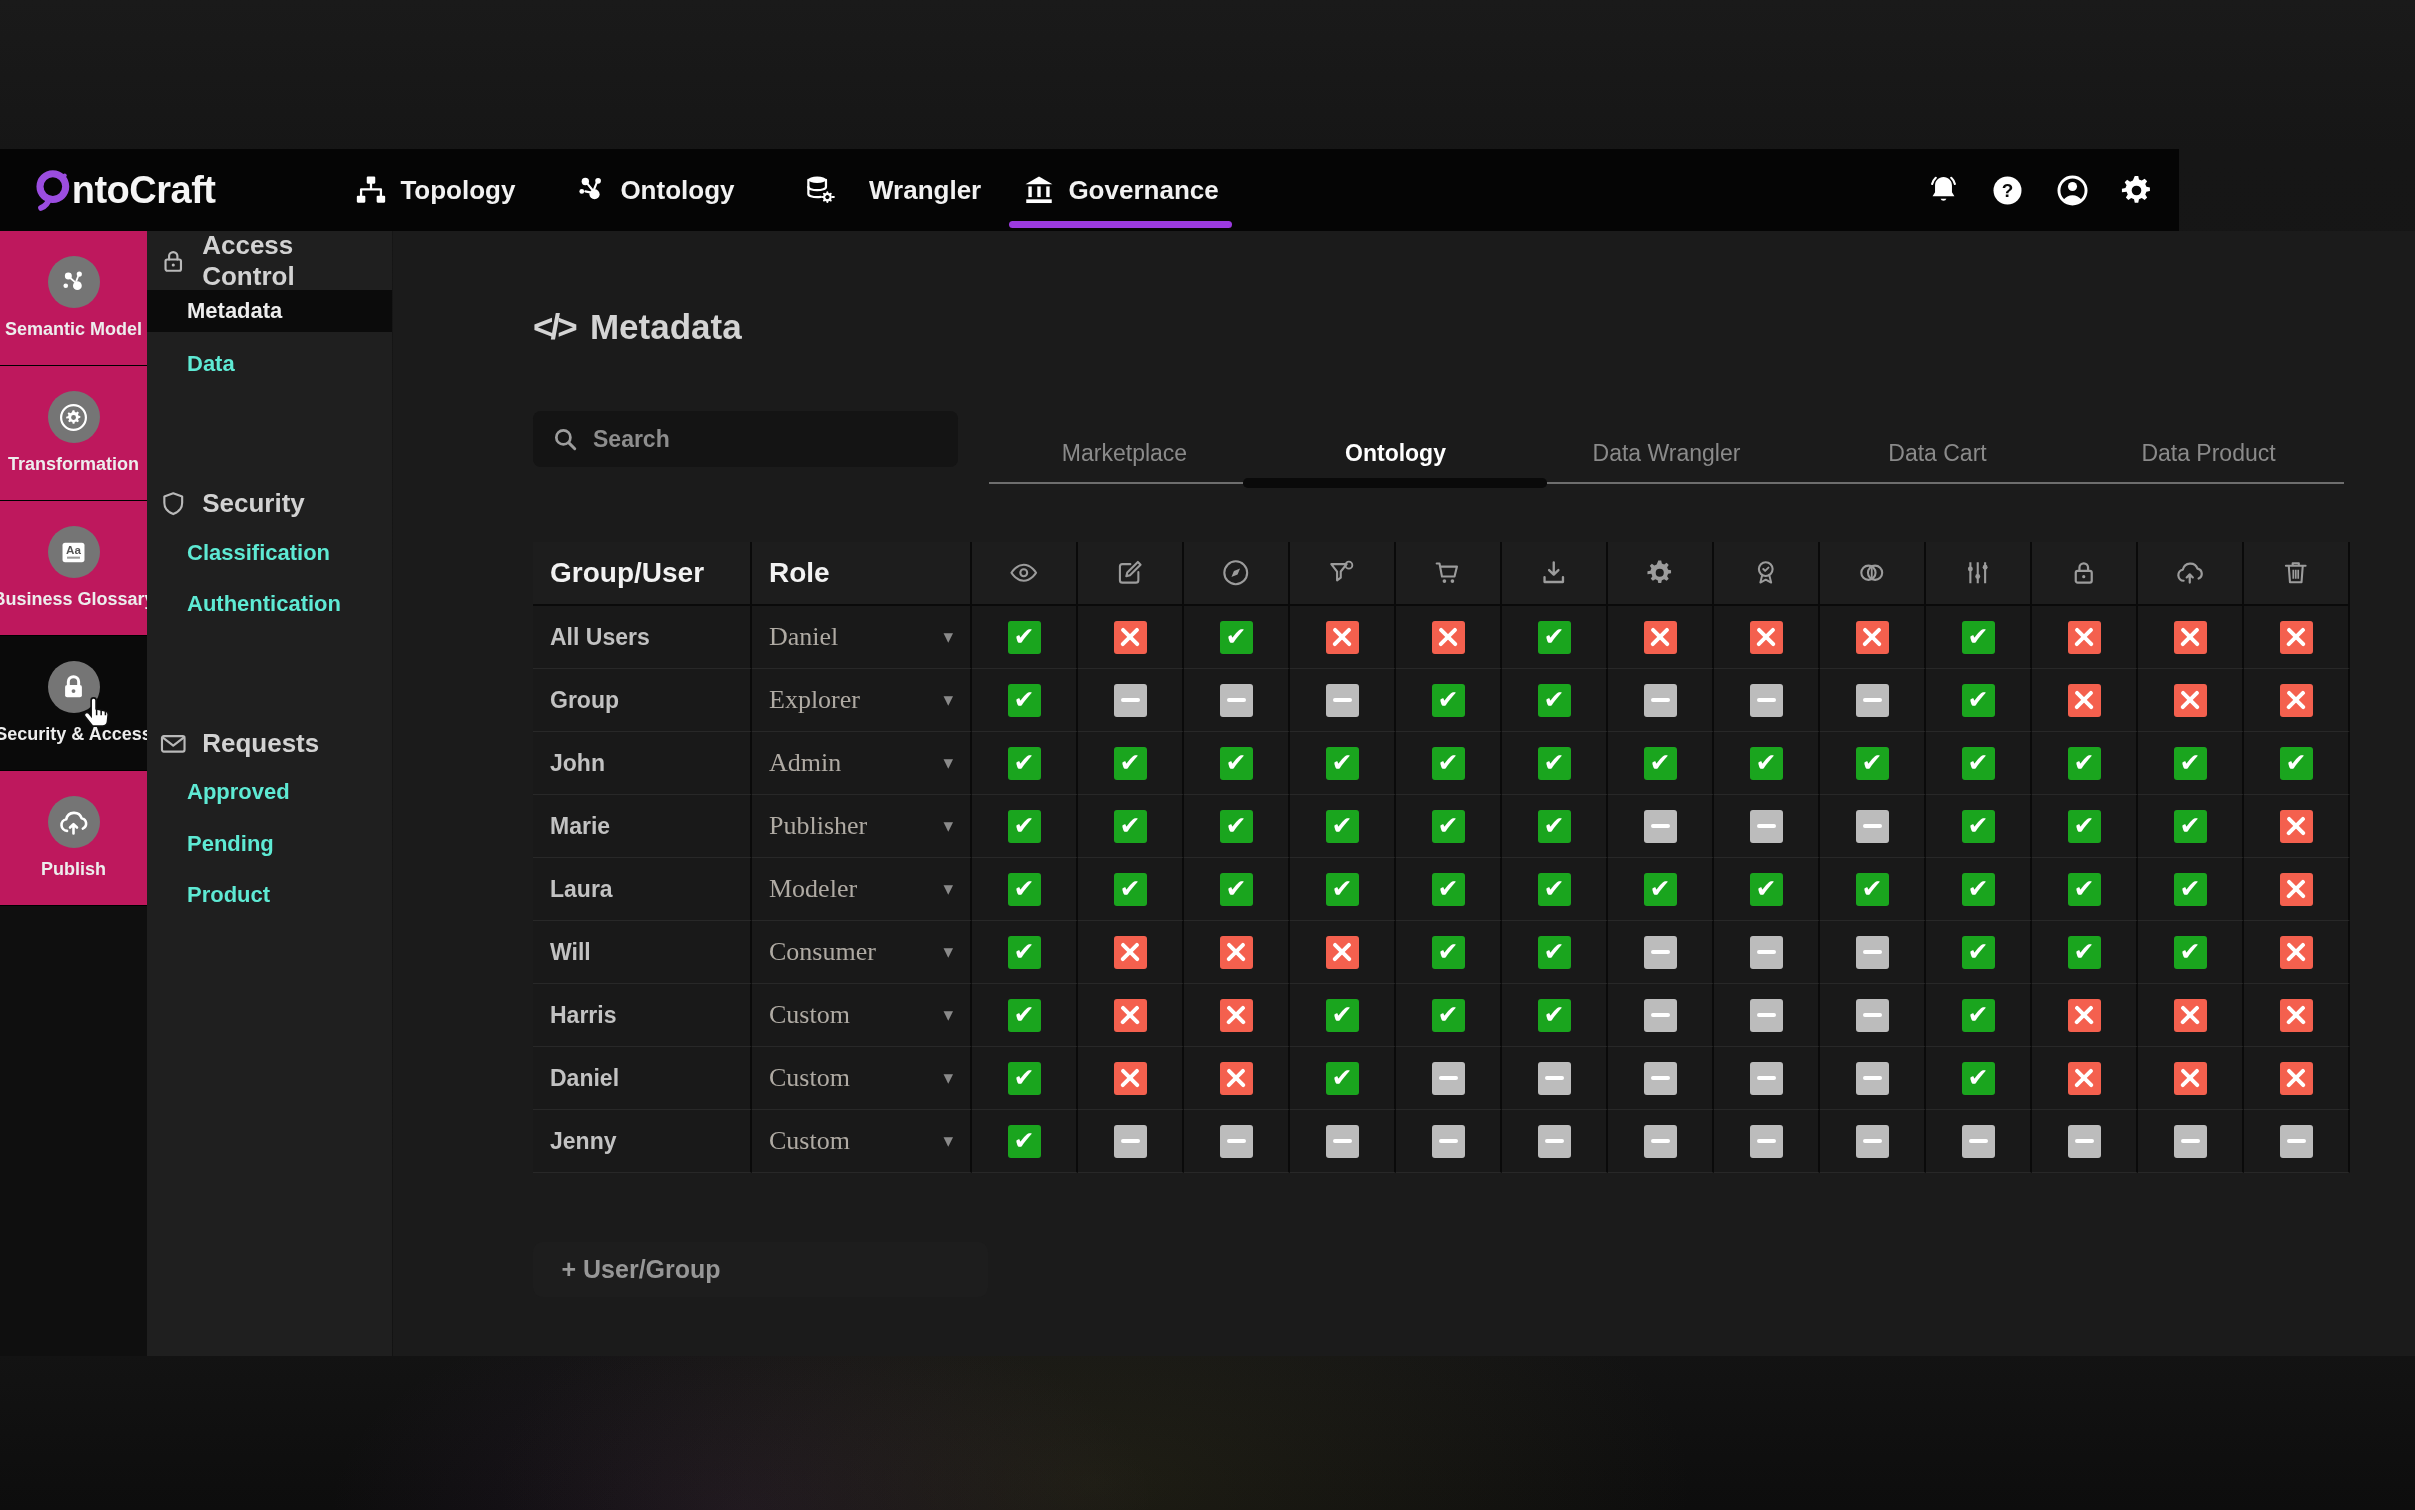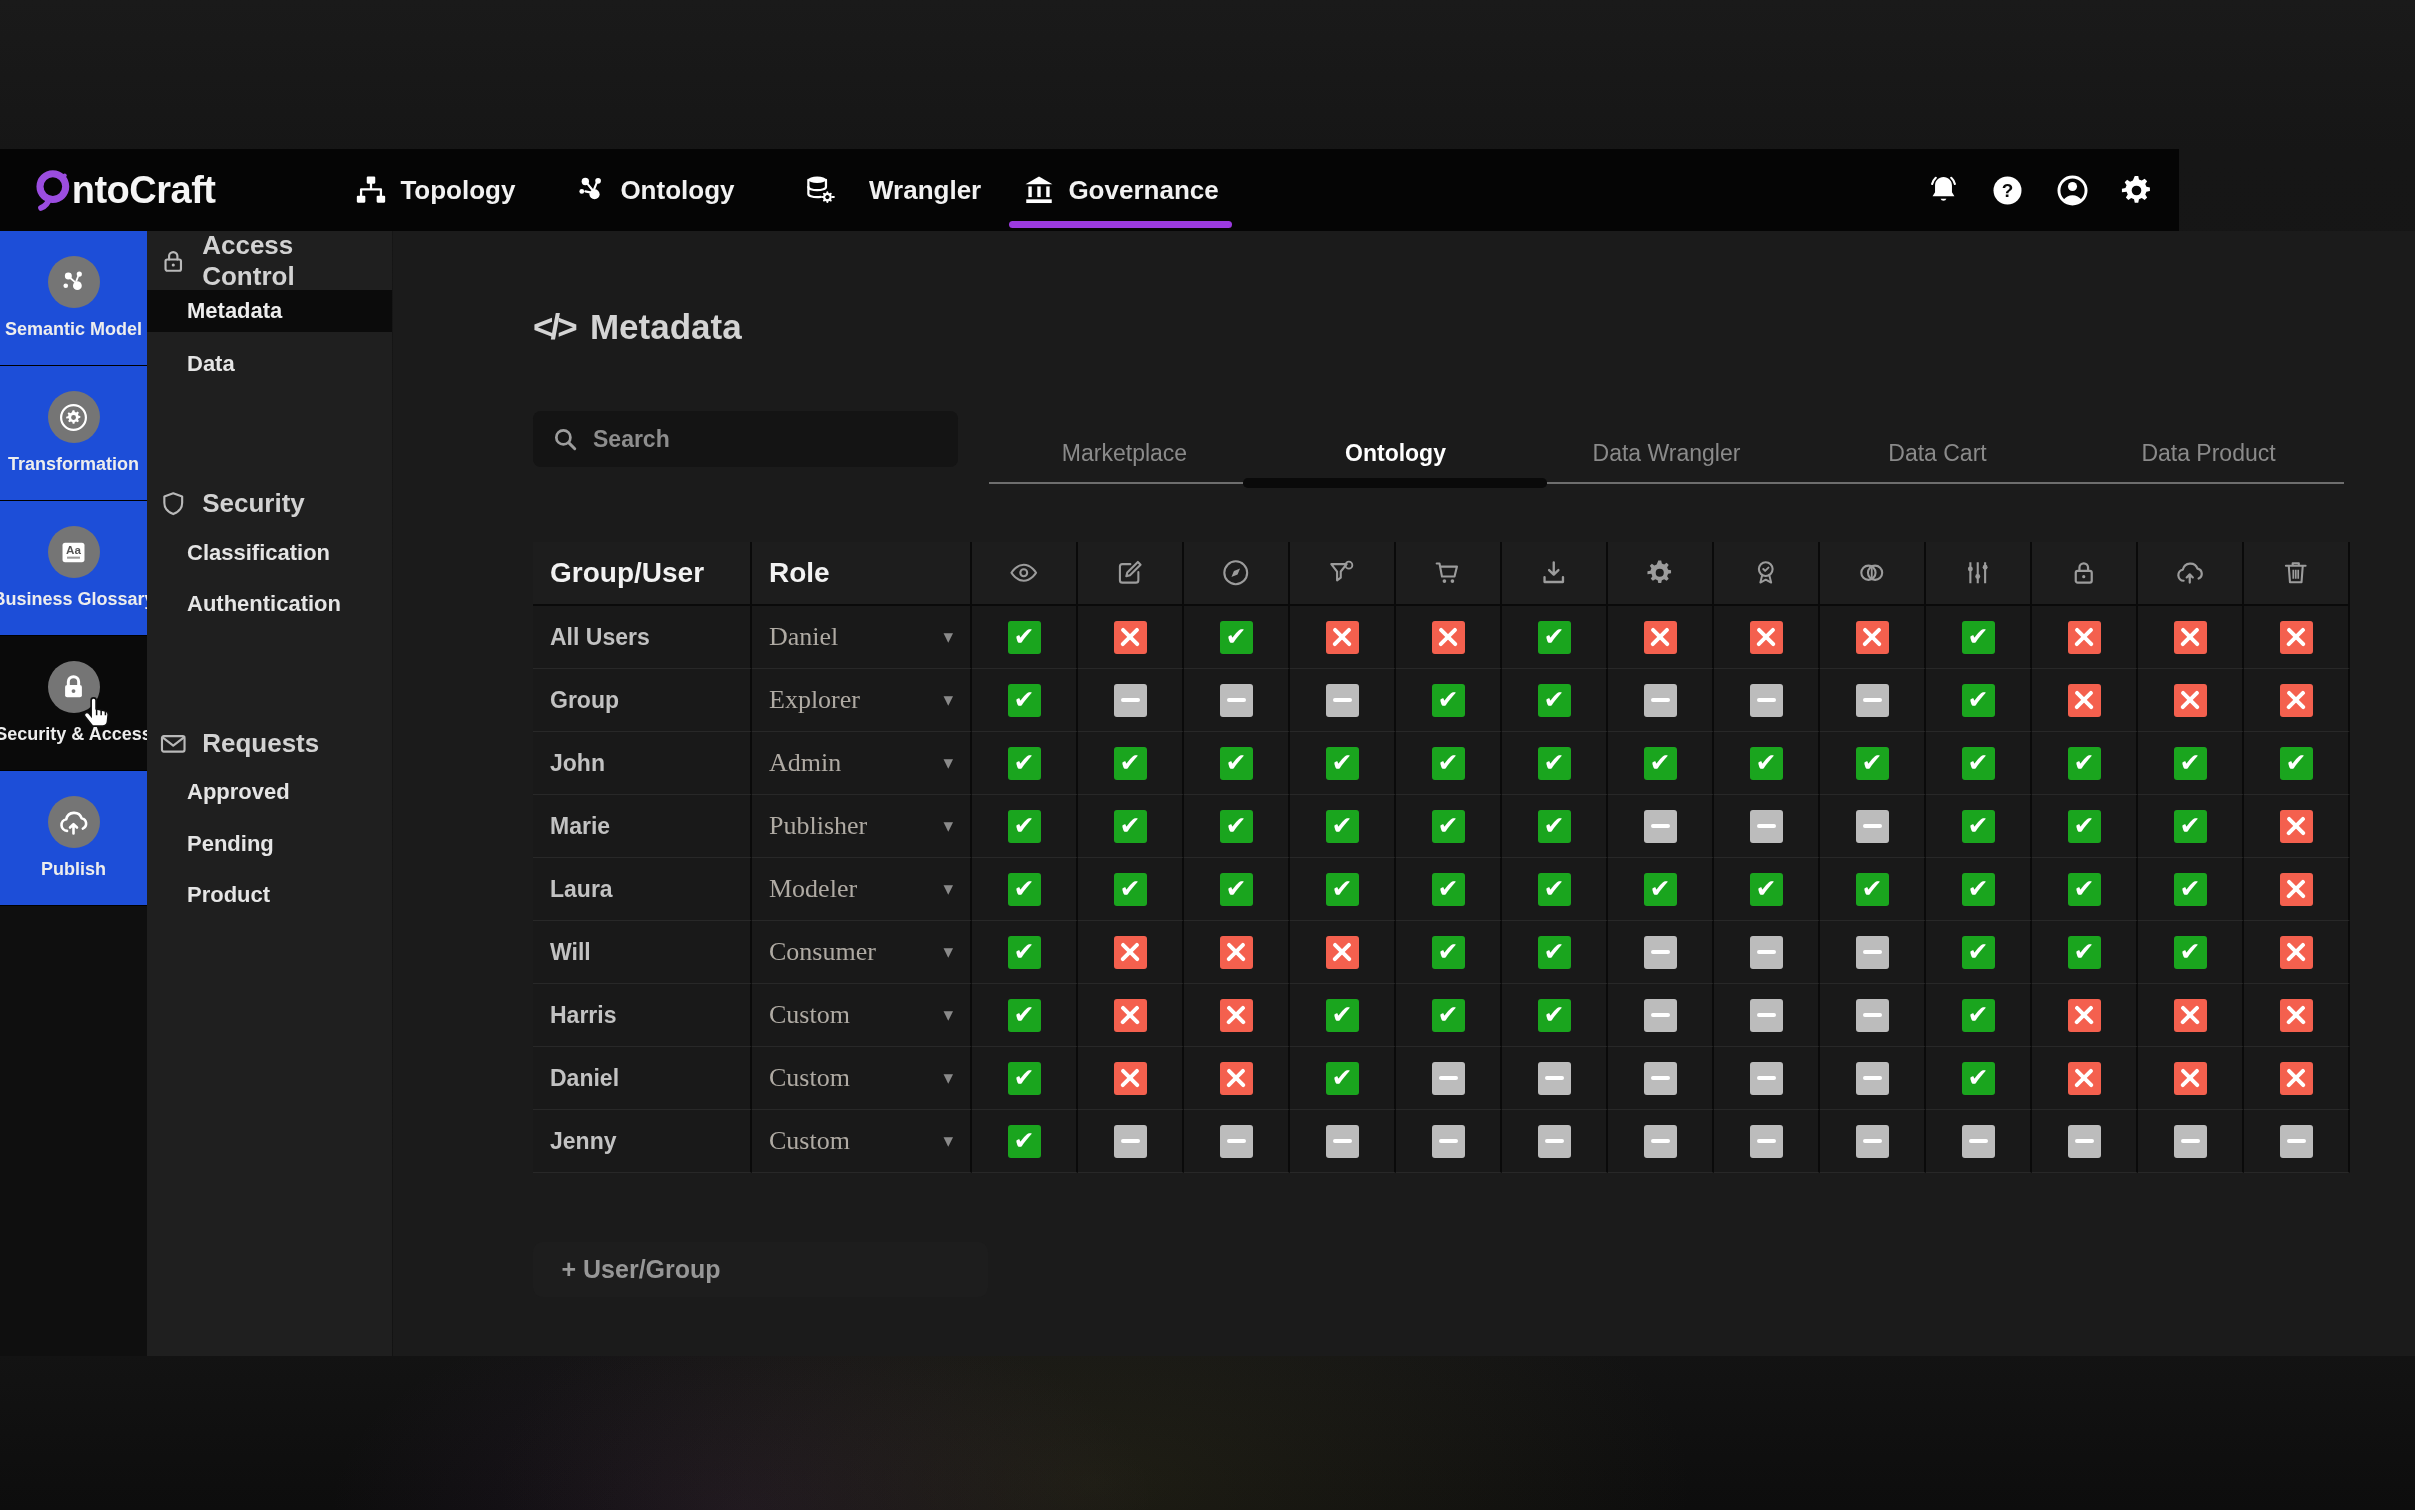--- a/index.html
+++ b/index.html
@@ -21,35 +21,35 @@
   .nav-item .icon{width:34px;height:34px;color:#fff;}
   .nav-item .icon svg{width:34px;height:34px;}
   .nav-item.active::after{content:"";position:absolute;left:-13.3px;right:-13.3px;bottom:2.9px;height:6.7px;
             border-radius:3.8px;background:#9b3ae0;}
   .nav-right{position:absolute;right:25px;top:0;height:82px;display:flex;align-items:center;gap:29.5px;}
   .nav-right .icon{width:35px;height:35px;color:#fff;cursor:pointer;}
   .nav-right .icon svg{width:35px;height:35px;}
   
   .app{position:absolute;top:231px;left:0;width:2416px;height:1125px;}
   .icon-sidebar{position:absolute;left:0;top:0;width:147px;height:100%;background:#0f0f0f;}
-  .side-cell{height:134px;background:#1d4ed8;border-bottom:1.9px solid #000;display:flex;flex-direction:column;
+  .side-cell{height:134px;background:#be185d;border-bottom:1.9px solid #000;display:flex;flex-direction:column;
              align-items:center;justify-content:center;gap:10.5px;cursor:pointer;}
   .side-cell.active{background:#0a0a0a;}
   .side-circle{width:52px;height:52px;border-radius:50%;background:#757575;display:flex;align-items:center;
                justify-content:center;color:#fff;}
   .side-circle svg{width:31px;height:31px;}
   .side-label{font-size:18px;font-weight:700;color:#ededed;white-space:nowrap;}
   .subsidebar{position:absolute;left:147px;top:0;width:245px;height:100%;background:#1f1f1f;padding-top:13px;box-sizing:border-box;}
   .sub-section + .sub-section{margin-top:103px;}
   .sub-header{display:flex;align-items:center;gap:14.3px;padding-left:12.4px;height:34px;color:#d2d2d2;
               font-weight:700;font-size:26px;}
   .sub-header .icon{width:28.5px;height:28.5px;color:#b9b9b9;}
   .sub-header .icon svg{width:28.5px;height:28.5px;}
   .sub-item{height:39px;margin-top:12.4px;display:flex;align-items:center;padding-left:40px;
-            font-size:22px;font-weight:600;color:#e5e5e5;cursor:pointer;}
+            font-size:22px;font-weight:600;color:#5eead4;cursor:pointer;}
   .sub-item.active{background:#0b0b0b;color:#ededed;height:42px;}
   .main{position:absolute;left:393px;top:0;width:2023px;height:100%;background:#1b1b1b;}
   
   .page-title{position:absolute;left:140px;top:76px;display:flex;align-items:center;gap:15px;
               font-size:35px;font-weight:600;color:#d4d4d4;}
   .code-glyph{letter-spacing:-2.9px;font-weight:700;}
   .searchbox{position:absolute;left:140px;top:180px;width:425px;height:56px;background:#141414;border-radius:7.6px;
              display:flex;align-items:center;gap:15px;padding-left:19px;box-sizing:border-box;cursor:text;}
   .searchbox .icon{width:26px;height:26px;color:#9d9d9d;}
   .searchbox .icon svg{width:26px;height:26px;}

